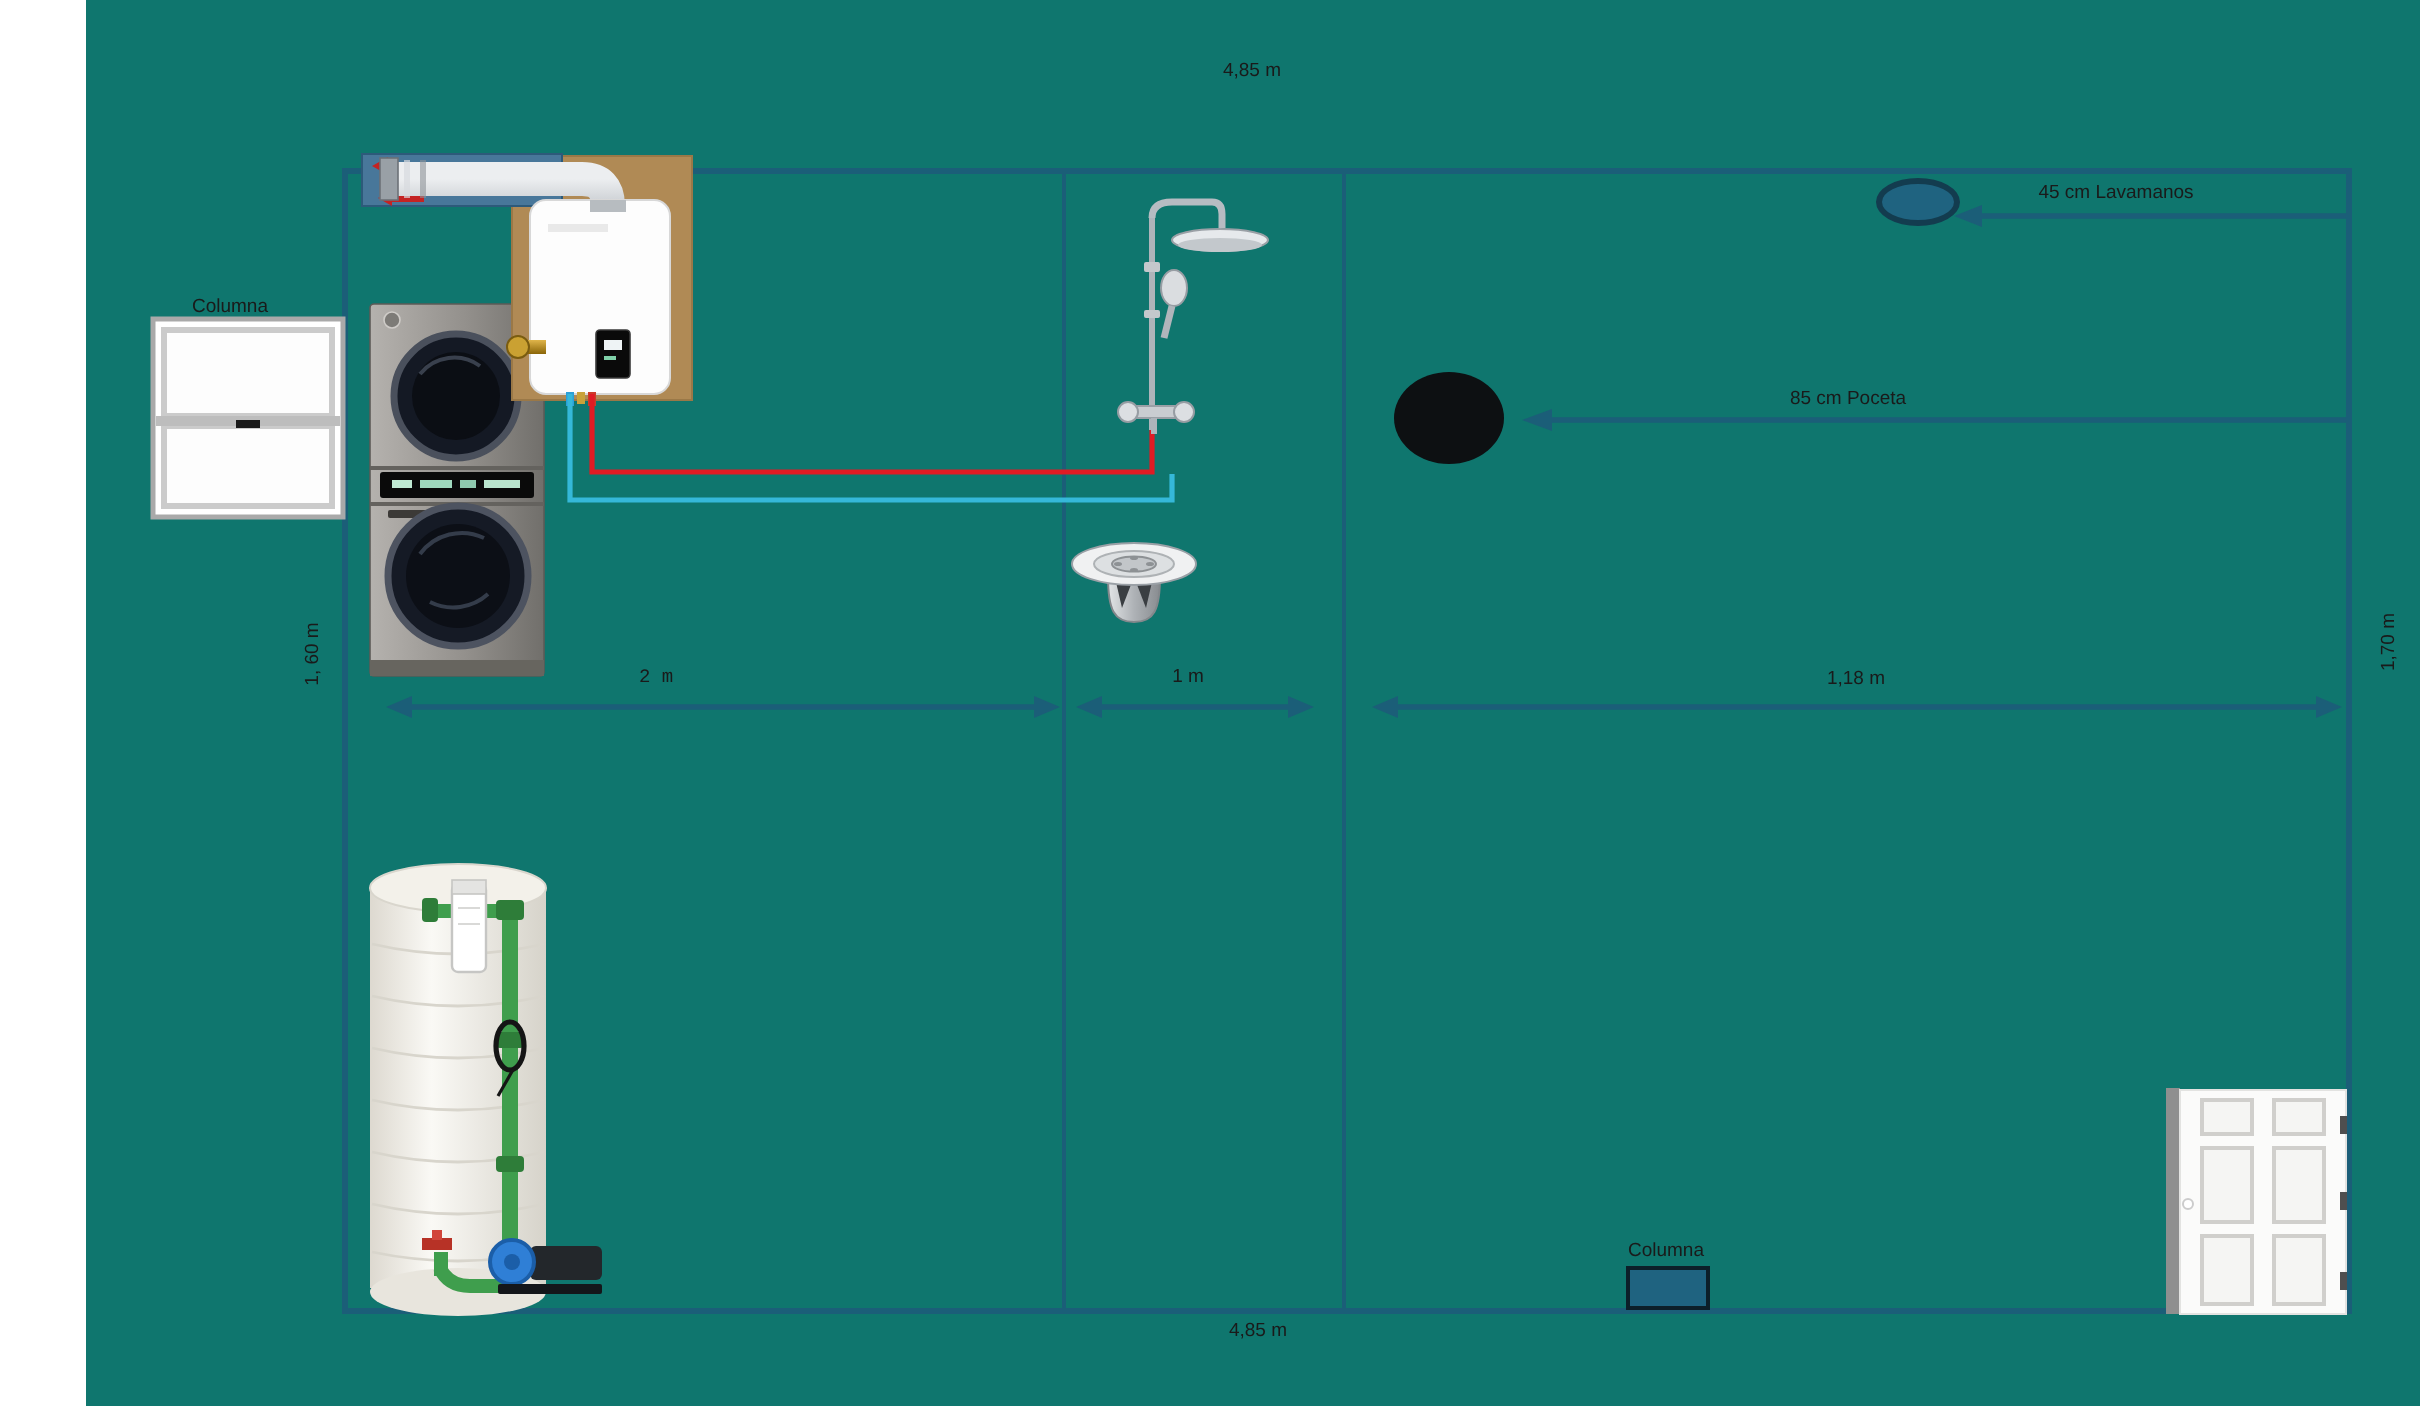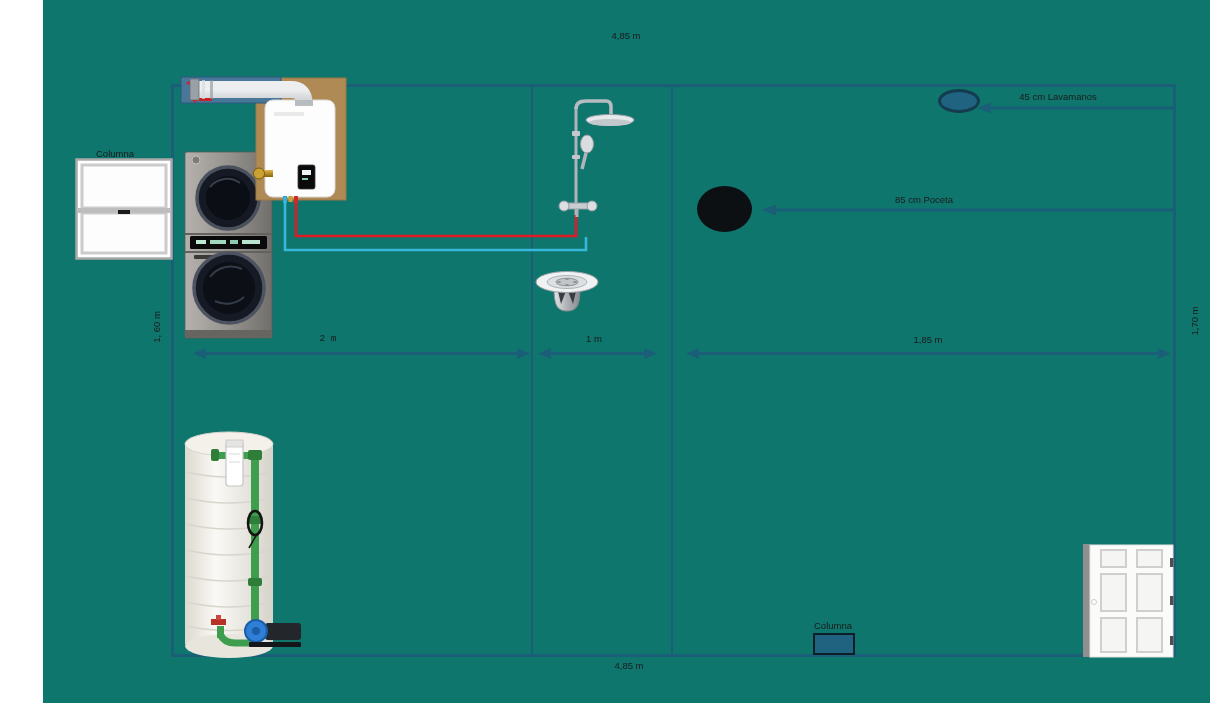--- a/index.html
+++ b/index.html
@@ -185,21 +185,21 @@
     <line x1="11" y1="7.5" x2="326" y2="7.5" stroke="#1b5e78" stroke-width="2.8"></line>
     <polygon points="0,7.5 13,2 13,13" fill="#1b5e78"></polygon>
     <polygon points="337,7.5 324,2 324,13" fill="#1b5e78"></polygon>
   </svg>
   <div class="lbl" style="left:511px;top:333px;width:80px;">1 m</div>
   <svg class="abs" style="left:495px;top:346px;" width="119" height="15">
     <line x1="11" y1="7.5" x2="108" y2="7.5" stroke="#1b5e78" stroke-width="2.8"></line>
     <polygon points="0,7.5 13,2 13,13" fill="#1b5e78"></polygon>
     <polygon points="119,7.5 106,2 106,13" fill="#1b5e78"></polygon>
   </svg>
-  <div class="lbl" style="left:845px;top:334px;width:80px;">1,85 m</div>
+  <div class="lbl" style="left:845px;top:334px;width:80px;">1,18 m</div>
   <svg class="abs" style="left:643px;top:346px;" width="485" height="15">
     <line x1="11" y1="7.5" x2="474" y2="7.5" stroke="#1b5e78" stroke-width="2.8"></line>
     <polygon points="0,7.5 13,2 13,13" fill="#1b5e78"></polygon>
     <polygon points="485,7.5 472,2 472,13" fill="#1b5e78"></polygon>
   </svg>
 
   <svg class="abs" style="left:134px;top:428px;" width="130" height="236" viewBox="0 0 130 236">
     <defs>
       <linearGradient id="tg" x1="0" y1="0" x2="1" y2="0">
         <stop offset="0" stop-color="#ddd9d0"></stop>

